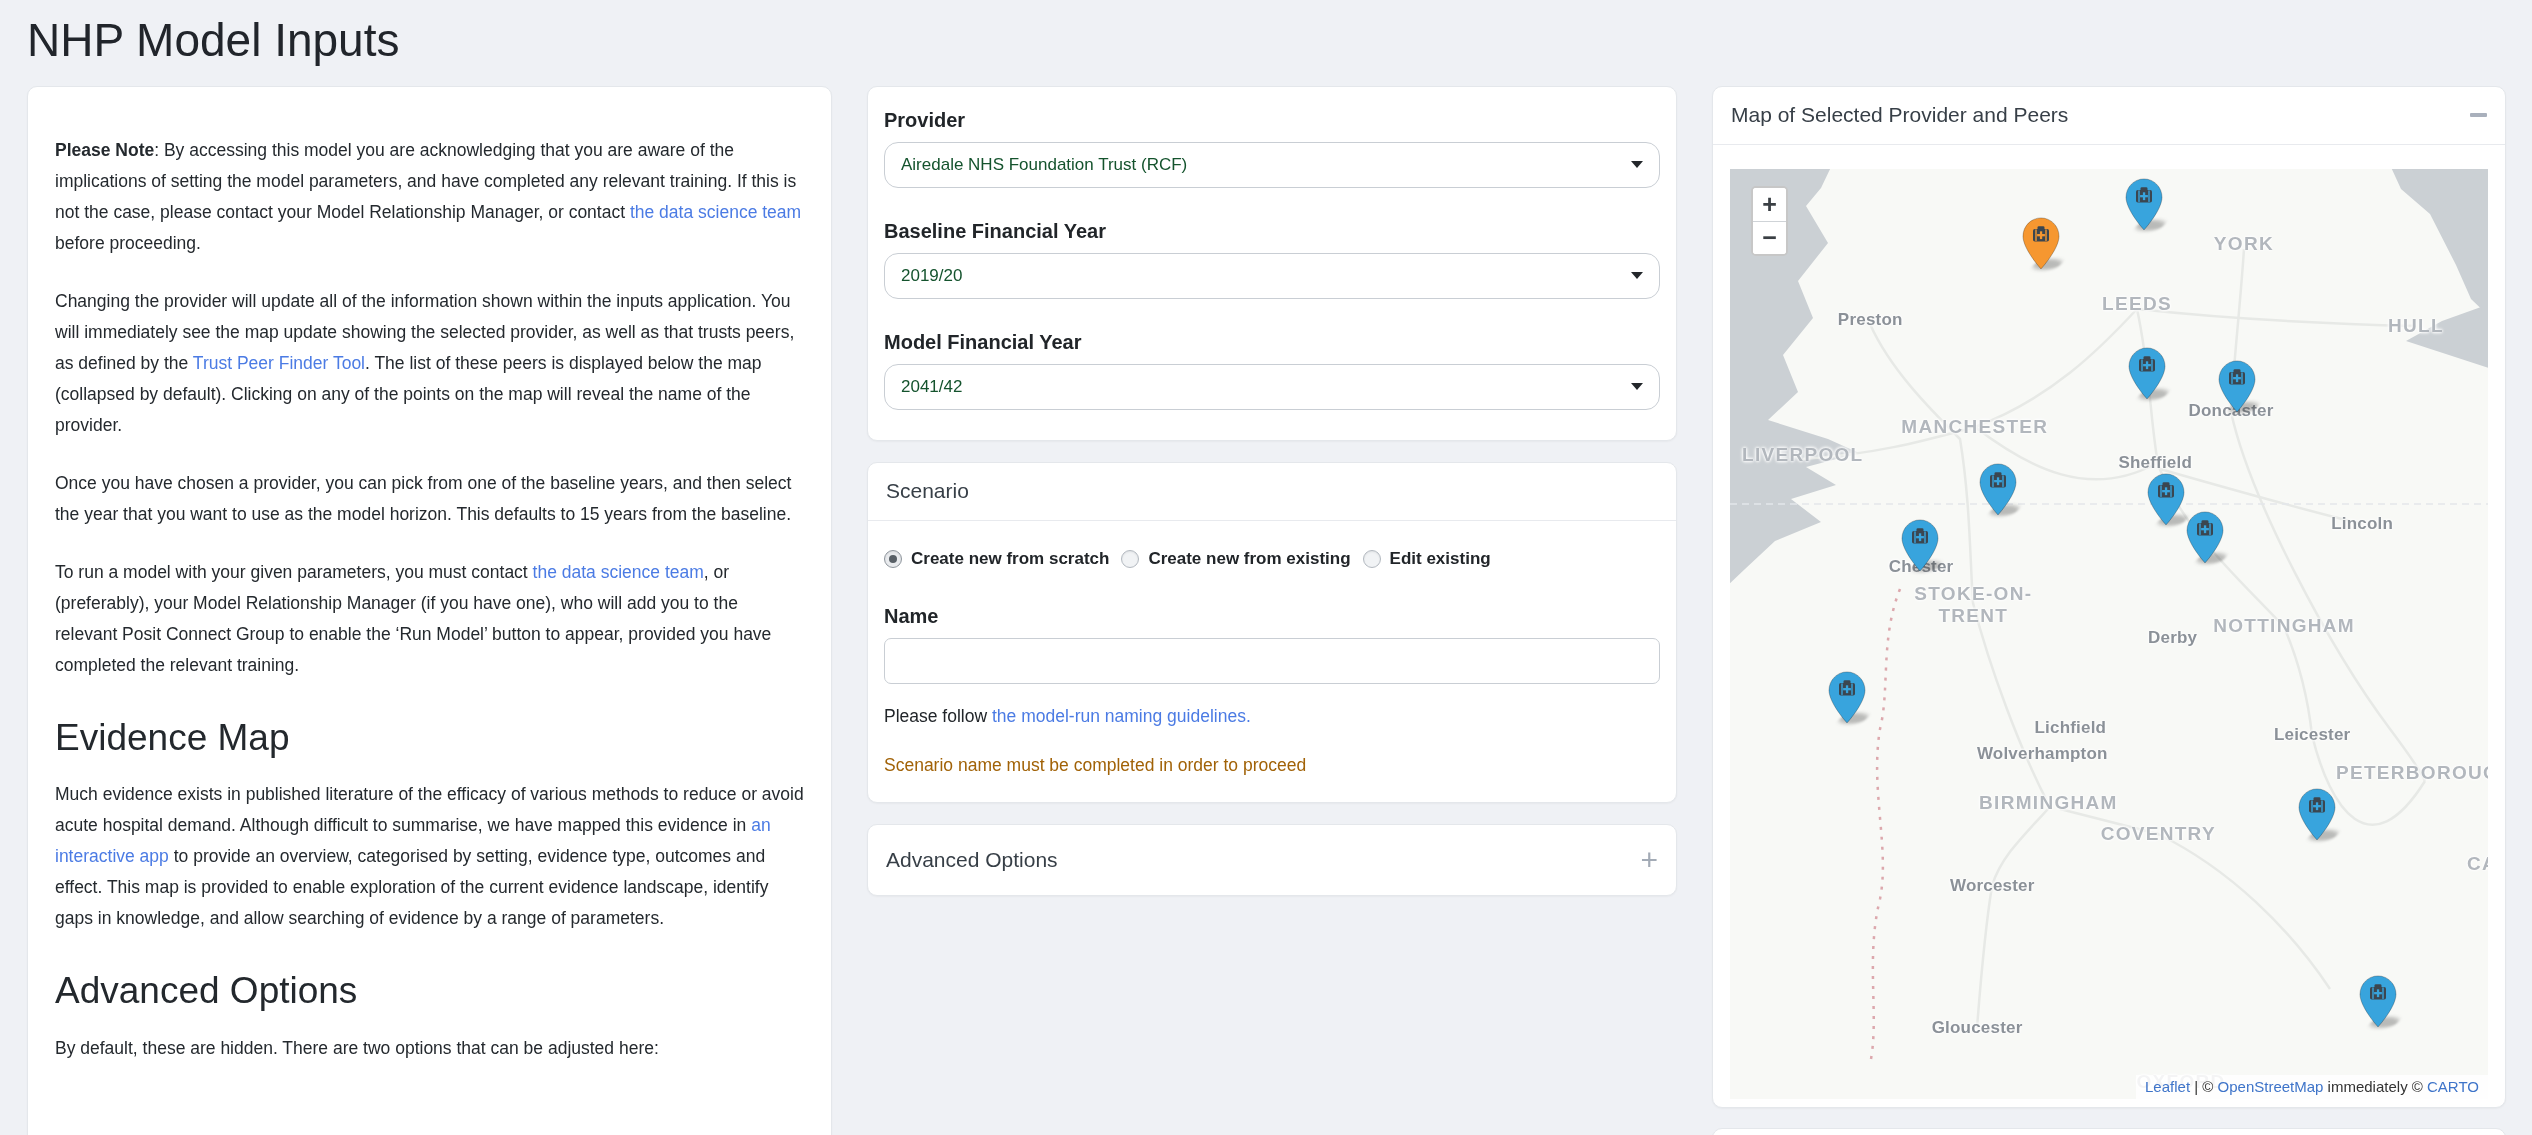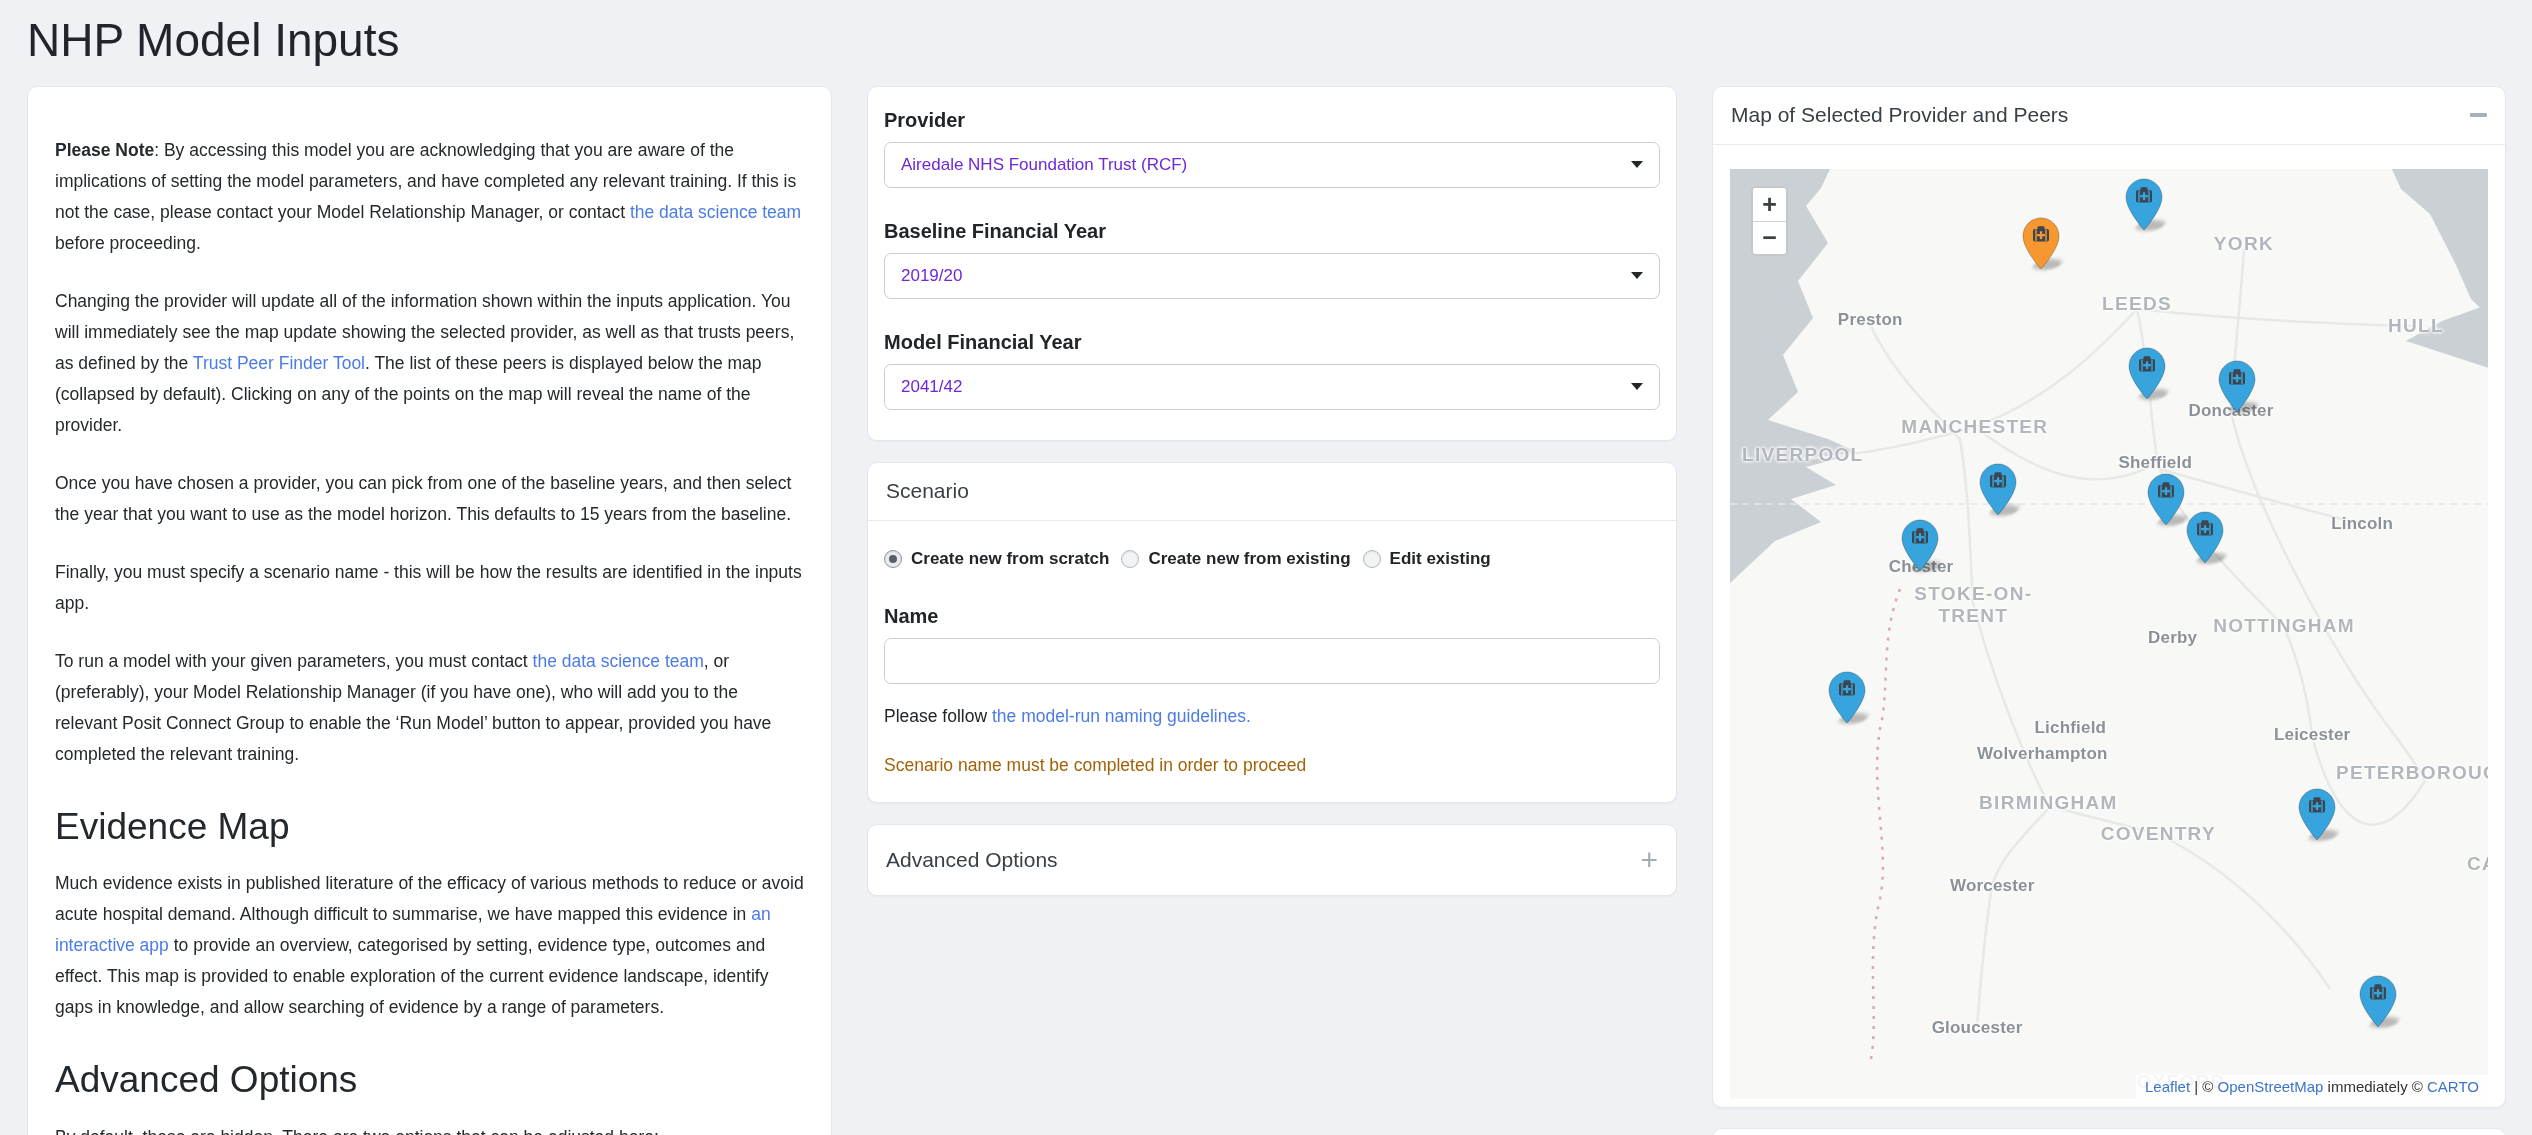--- a/index.html
+++ b/index.html
@@ -35,22 +35,22 @@
   
   .intro-card { min-height:1120px; padding:48px 27px 30px; }
   .prose p { font-size:17.5px; line-height:31px; margin:0 0 27px; color:#24292e; }
   .prose h2 { font-size:37px; font-weight:400; color:#23282d; margin:36px 0 20px; line-height:1.15; }
   .prose a, a.help-link { color:var(--link,#4b7be4); text-decoration:none; }
 
   
   .form-label { display:block; font-size:20px; font-weight:700; margin-bottom:10px; color:#212529; }
   .select {
     display:flex; align-items:center; justify-content:space-between;
-    height:46px; border:1px solid #c9ced4; border-radius:7px;
-    padding:0 16px; background:#fff; font-size:17px; color:#6d28d9;
+    height:46px; border:1px solid #c9ced4; border-radius:14px;
+    padding:0 16px; background:#fff; font-size:17px; color:#14532d;
     margin-bottom:32px; cursor:pointer;
   }
   .select:last-child { margin-bottom:4px; }
   .caret { width:0; height:0; border-left:6px solid transparent; border-right:6px solid transparent; border-top:7px solid #23272b; }
   .text-input {
     width:100%; height:46px; border:1px solid #c9ced4; border-radius:7px;
     padding:0 14px; font-size:17px; font-family:inherit; color:#212529; background:#fff;
   }
 
   
@@ -105,21 +105,20 @@
 <div class="page">
   <h1 class="page-title">NHP Model Inputs</h1>
 
   <div class="columns">
 
     <section class="card intro-card col-left">
       <div class="prose">
           <p><strong>Please Note</strong><span>: By accessing this model you are acknowledging that you are aware of the implications of setting the model parameters, and have completed any relevant training. If this is not the case, please contact your Model Relationship Manager, or contact </span><a href="#">the data science team</a><span> before proceeding.</span></p>
           <p><span>Changing the provider will update all of the information shown within the inputs application. You will immediately see the map update showing the selected provider, as well as that trusts peers, as defined by the </span><a href="#">Trust Peer Finder Tool</a><span>. The list of these peers is displayed below the map (collapsed by default). Clicking on any of the points on the map will reveal the name of the provider.</span></p>
           <p><span>Once you have chosen a provider, you can pick from one of the baseline years, and then select the year that you want to use as the model horizon. This defaults to 15 years from the baseline.</span></p>
-          <p><span>Finally, you must specify a scenario name - this will be how the results are identified in the inputs app.</span></p>
           <p><span>To run a model with your given parameters, you must contact </span><a href="#">the data science team</a><span>, or (preferably), your Model Relationship Manager (if you have one), who will add you to the relevant Posit Connect Group to enable the ‘Run Model’ button to appear, provided you have completed the relevant training.</span></p>
           <h2>Evidence Map</h2>
           <p><span>Much evidence exists in published literature of the efficacy of various methods to reduce or avoid acute hospital demand. Although difficult to summarise, we have mapped this evidence in </span><a href="#">an interactive app</a><span> to provide an overview, categorised by setting, evidence type, outcomes and effect. This map is provided to enable exploration of the current evidence landscape, identify gaps in knowledge, and allow searching of evidence by a range of parameters.</span></p>
           <h2>Advanced Options</h2>
           <p><span>By default, these are hidden. There are two options that can be adjusted here:</span></p>
         </div>
     </section>
 
     <div class="col-mid">
 

